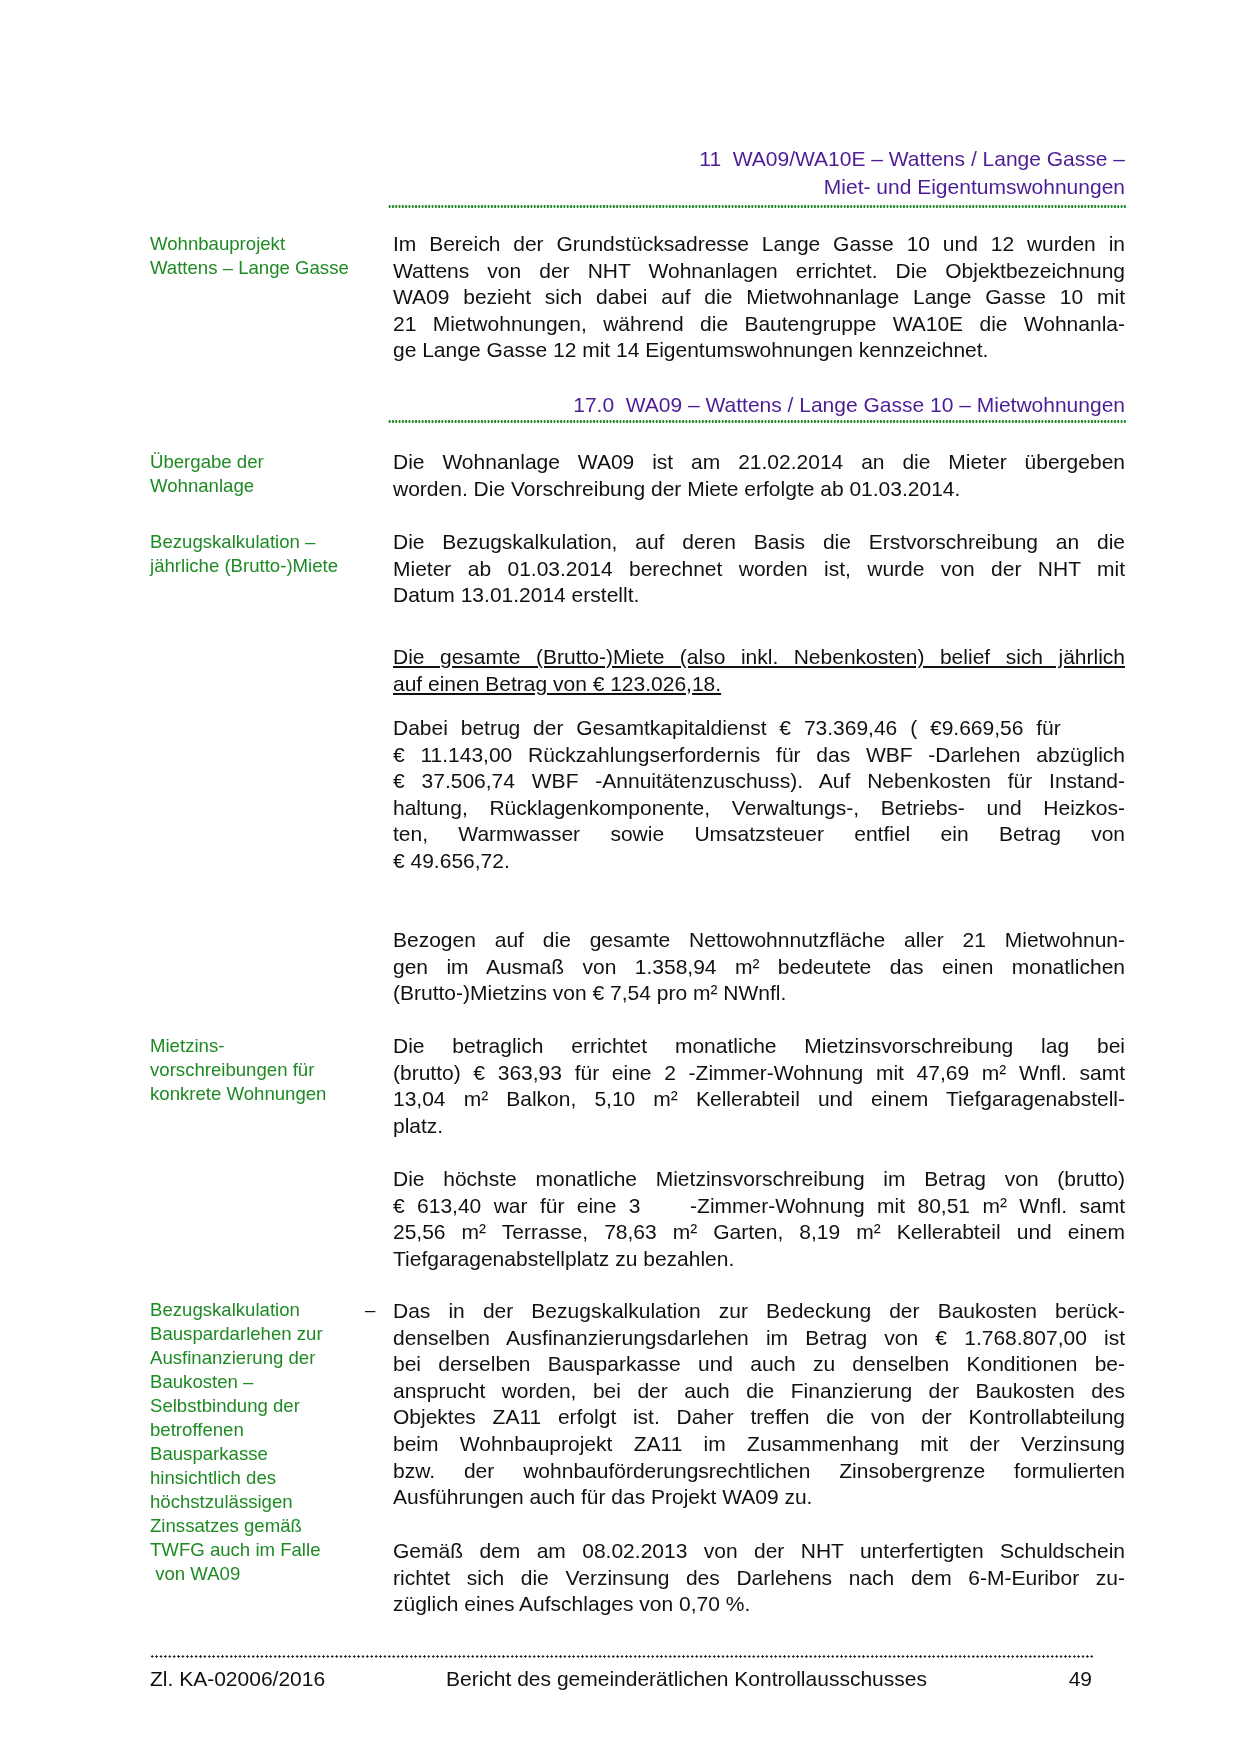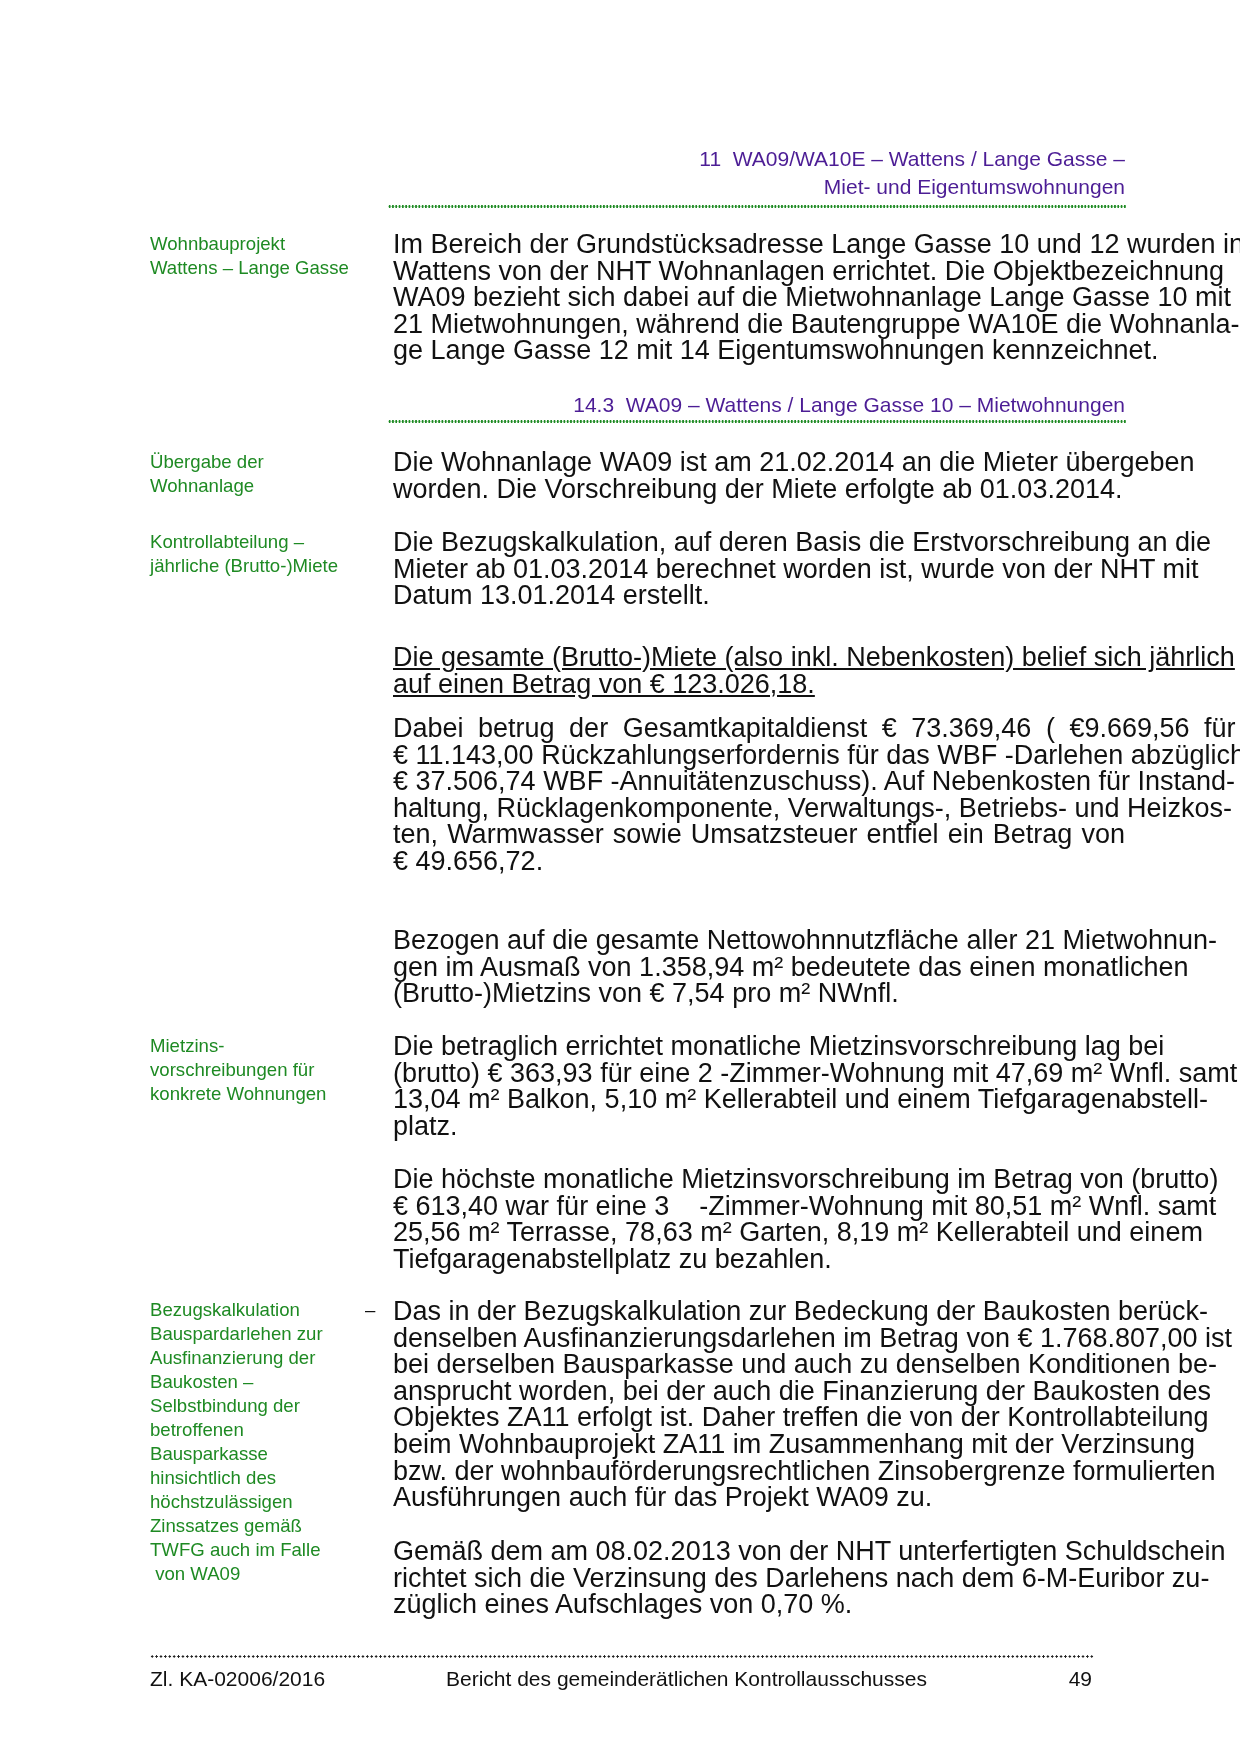--- a/index.html
+++ b/index.html
@@ -19,21 +19,21 @@
     position: absolute; height: 3px;
     background-image: radial-gradient(circle, #222 1px, transparent 1.3px);
     background-size: 4.4px 3px; background-repeat: repeat-x;
   }
   .side {
     position: absolute; left: 150px; width: 230px;
     font-size: 18.6px; line-height: 24px; color: #1e8a23;
   }
   .para {
     position: absolute; left: 393px; width: 732px;
-    font-size: 27px; line-height: 26.6px; text-align: justify;
+    font-size: 21px; line-height: 26.6px; text-align: justify;
     hyphens: manual;
   }
   .para .ln { display: block; text-align: justify; text-align-last: justify; white-space: nowrap; }
   .para .ln.last { text-align-last: left; }
   .footer { position: absolute; top: 1668px; font-size: 21px; line-height: 22px; color: #111; }
   .side-dash { position: absolute; left: 365px; font-size: 18.6px; line-height: 24px; color: #111; }
 </style>
 </head>
 <body>
 
@@ -52,35 +52,35 @@
 
 <div class="para" style="top:231px;">
   <span class="ln">Im Bereich der Grundstücksadresse Lange Gasse 10 und 12 wurden in</span>
   <span class="ln">Wattens von der NHT Wohnanlagen errichtet. Die Objektbezeichnung</span>
   <span class="ln">WA09 bezieht sich dabei auf die Mietwohnanlage Lange Gasse 10 mit</span>
   <span class="ln">21 Mietwohnungen, während die Bautengruppe WA10E die Wohnanla-</span>
   <span class="ln last">ge Lange Gasse 12 mit 14 Eigentumswohnungen kennzeichnet.</span>
 </div>
 
 <div class="abs green h-line" style="right:115px; top:391px; width:700px;">
-  <span>14.3</span>&nbsp;&nbsp;<span>WA09 – Wattens / Lange Gasse 10 – Mietwohnungen</span>
+  <span>17.0</span>&nbsp;&nbsp;<span>WA09 – Wattens / Lange Gasse 10 – Mietwohnungen</span>
 </div>
 <div class="dots-green" style="left:388px; width:738px; top:420px;"></div>
 
 <div class="side" style="top:450px;">
   <div>Übergabe der</div>
   <div>Wohnanlage</div>
 </div>
 <div class="para" style="top:449px;">
   <span class="ln">Die Wohnanlage WA09 ist am 21.02.2014 an die Mieter übergeben</span>
   <span class="ln last">worden. Die Vorschreibung der Miete erfolgte ab 01.03.2014.</span>
 </div>
 
 <div class="side" style="top:530px;">
-  <div>Kontrollabteilung –</div>
+  <div>Bezugskalkulation –</div>
   <div>jährliche (Brutto-)Miete</div>
 </div>
 <div class="para" style="top:529px;">
   <span class="ln">Die Bezugskalkulation, auf deren Basis die Erstvorschreibung an die</span>
   <span class="ln">Mieter ab 01.03.2014 berechnet worden ist, wurde von der NHT mit</span>
   <span class="ln last">Datum 13.01.2014 erstellt.</span>
 </div>
 
 <div class="para" style="top:644px;text-decoration:underline;">
   <span class="ln">Die gesamte (Brutto-)Miete (also inkl. Nebenkosten) belief sich jährlich</span>

